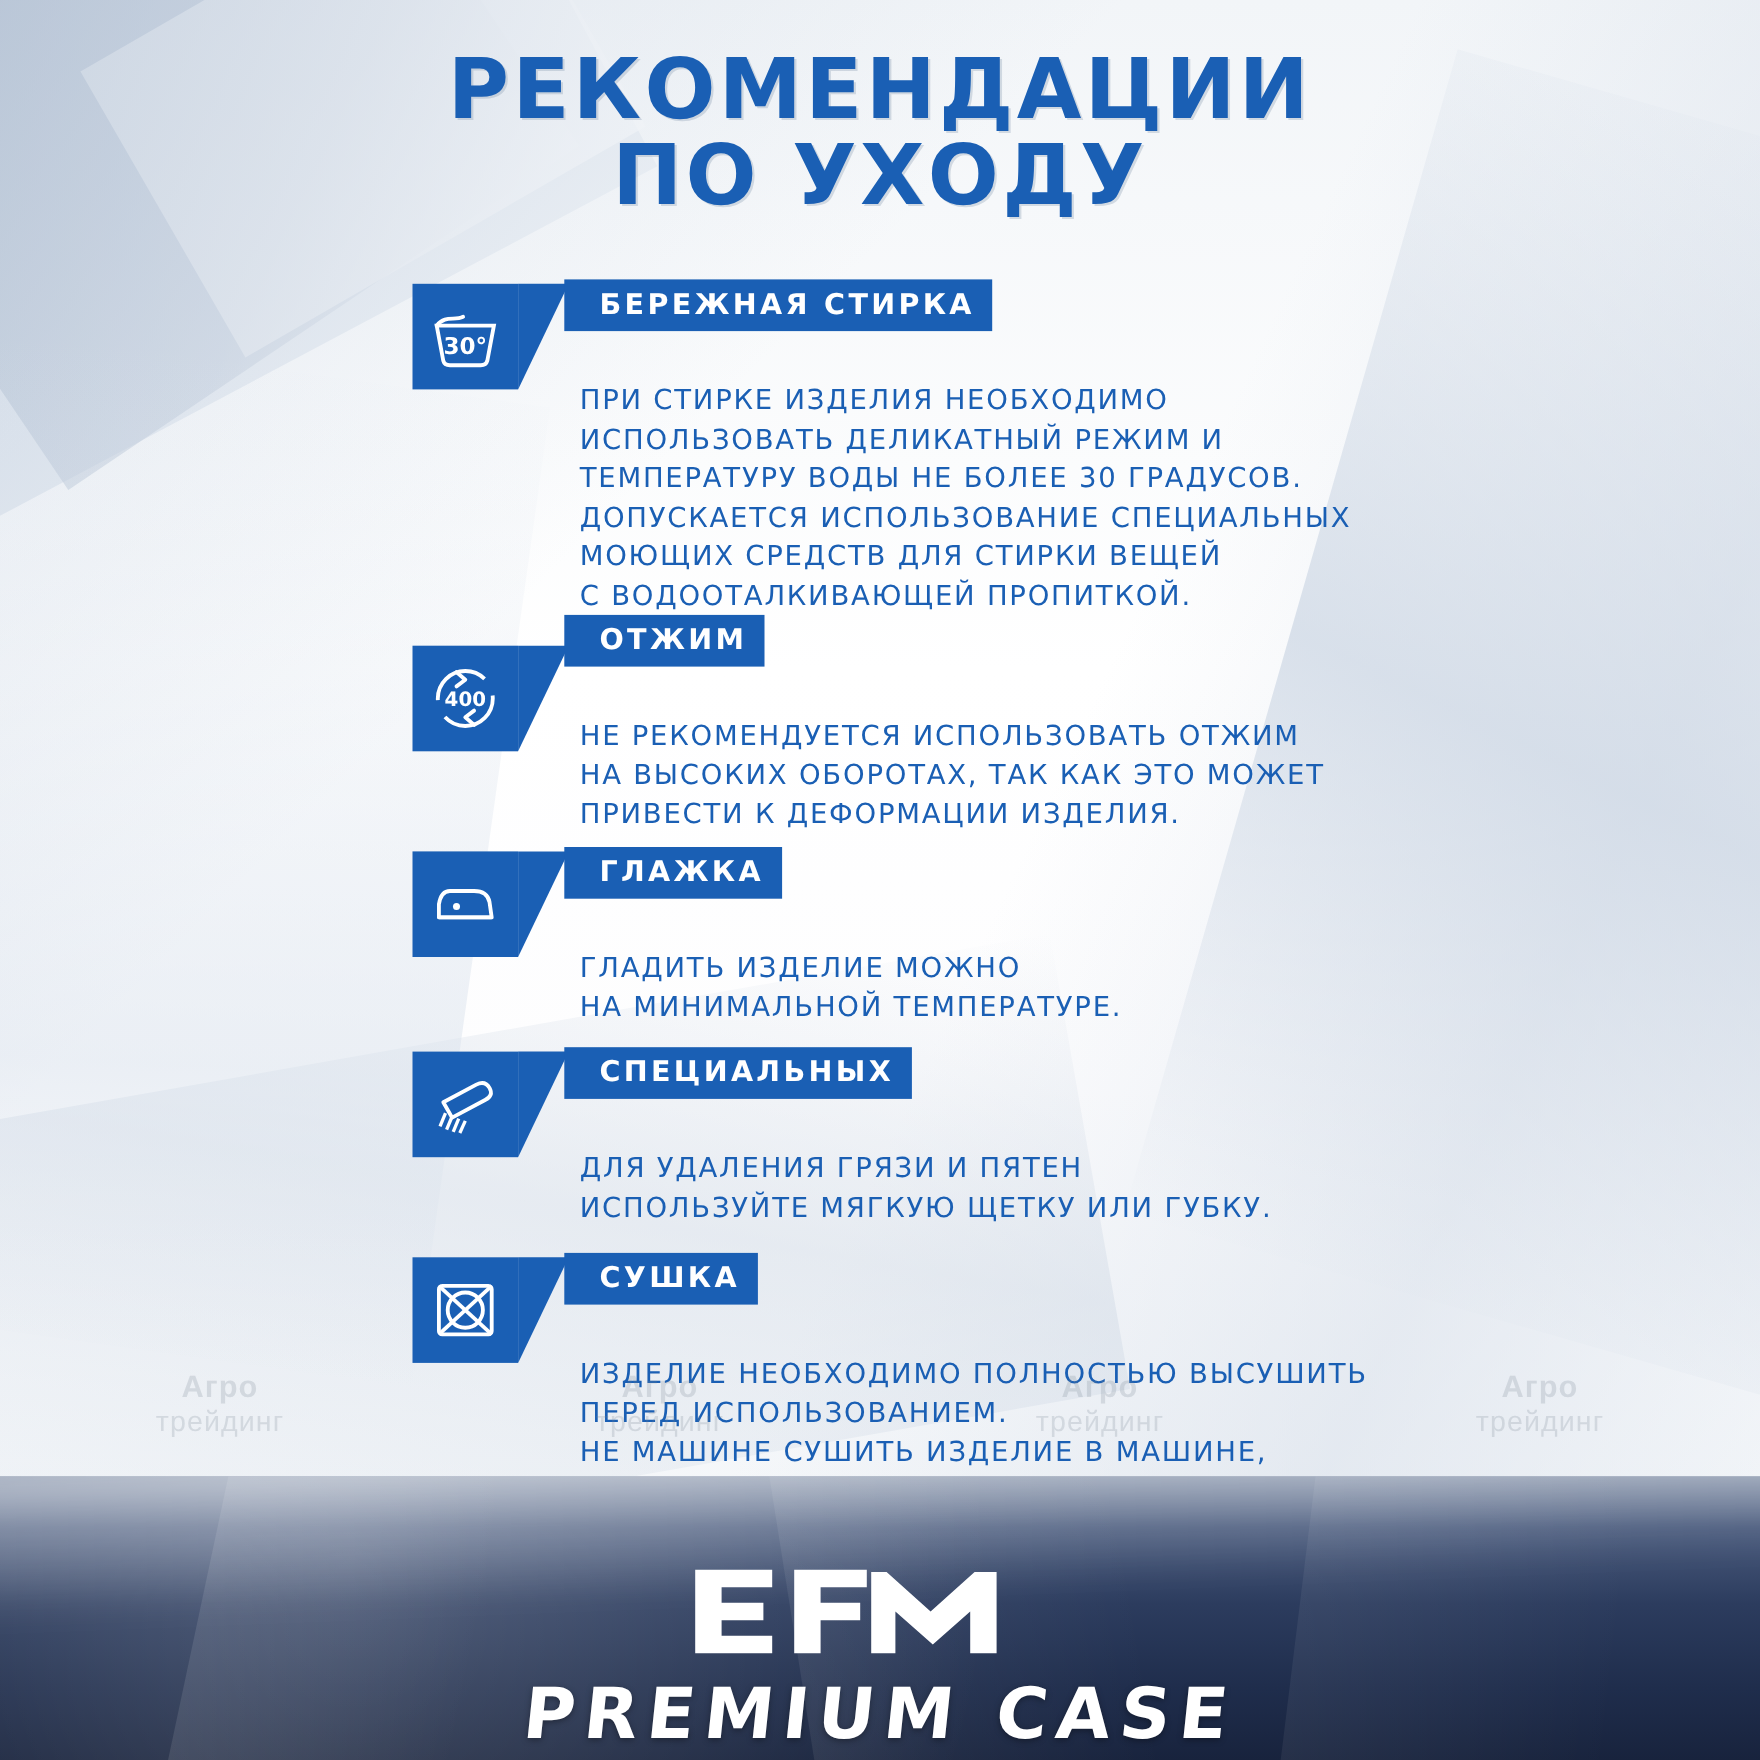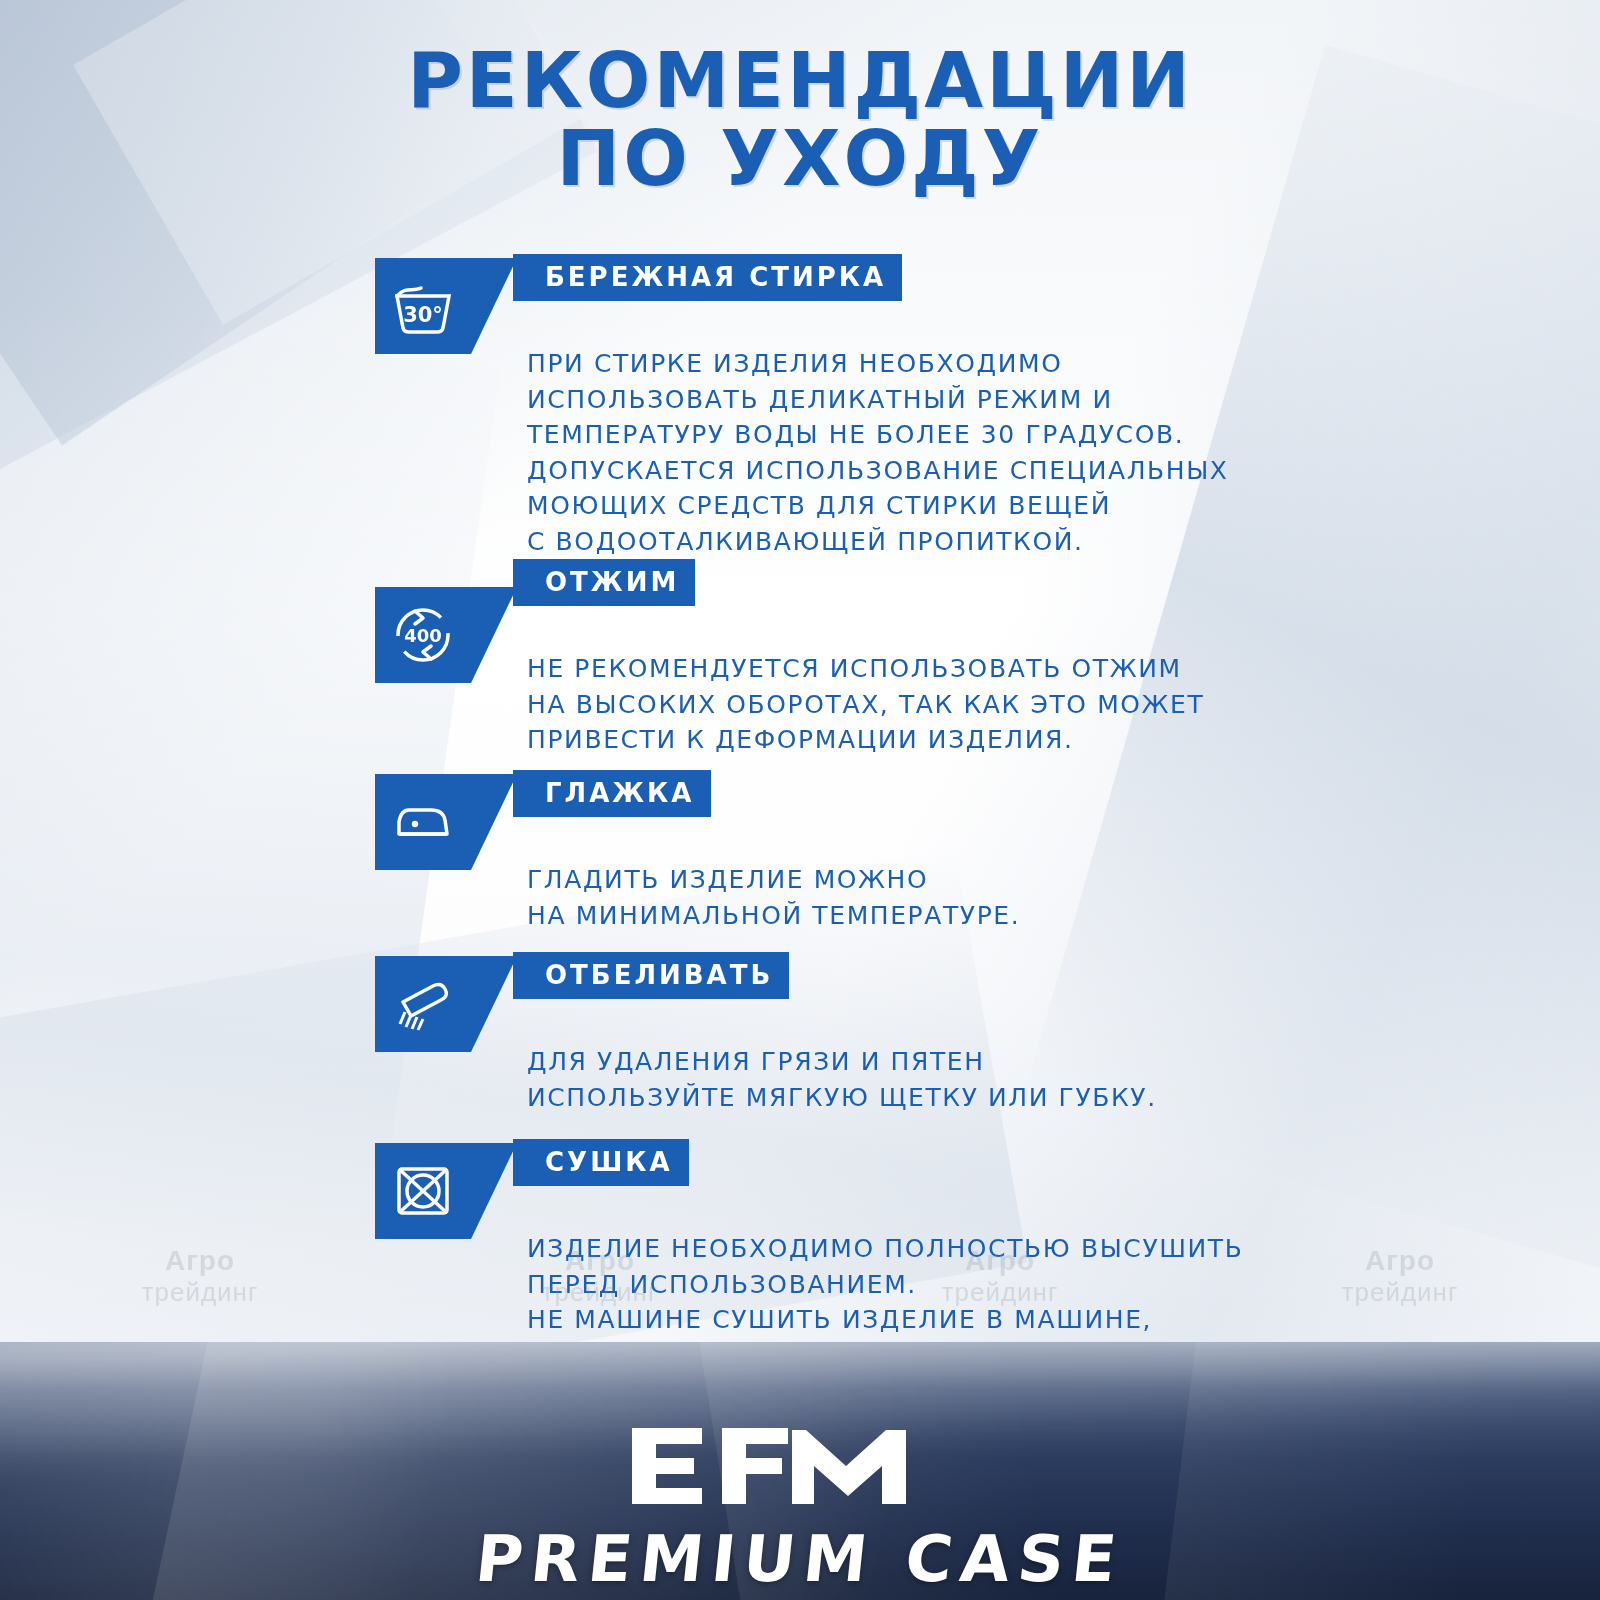--- a/index.html
+++ b/index.html
@@ -303,21 +303,21 @@
     <div class="sec-wrap" id="sec-3" style="top:698px;">
       <div class="sec-icon">
         <svg width="72" height="72" viewBox="0 0 72 72" aria-hidden="true">
           <path d="M16 34 L46 18 Q54 14 58 21 Q62 28 54 32 L24 48 Z" fill="none" stroke="#ffffff" stroke-width="3.5" stroke-linejoin="round"></path>
           <line x1="18" y1="44" x2="13" y2="56" stroke="#ffffff" stroke-width="3"></line>
           <line x1="24" y1="47" x2="19" y2="59" stroke="#ffffff" stroke-width="3"></line>
           <line x1="30" y1="49" x2="25" y2="61" stroke="#ffffff" stroke-width="3"></line>
           <line x1="36" y1="51" x2="31" y2="62" stroke="#ffffff" stroke-width="3"></line>
         </svg>
       </div>
-      <div class="sec-title">ОТБЕЛИВАТЬ</div>
+      <div class="sec-title">СПЕЦИАЛЬНЫХ</div>
       <div class="sec-body">ДЛЯ УДАЛЕНИЯ ГРЯЗИ И ПЯТЕН
 ИСПОЛЬЗУЙТЕ МЯГКУЮ ЩЕТКУ ИЛИ ГУБКУ.</div>
     </div>
 
     <div class="sec-wrap" id="sec-4" style="top:885px;">
       <div class="sec-icon">
         <svg width="72" height="72" viewBox="0 0 72 72" aria-hidden="true">
           <rect x="12" y="14" width="48" height="44" rx="3" fill="none" stroke="#ffffff" stroke-width="3.5"></rect>
           <line x1="12" y1="14" x2="60" y2="58" stroke="#ffffff" stroke-width="3.5"></line>
           <line x1="60" y1="14" x2="12" y2="58" stroke="#ffffff" stroke-width="3.5"></line>

